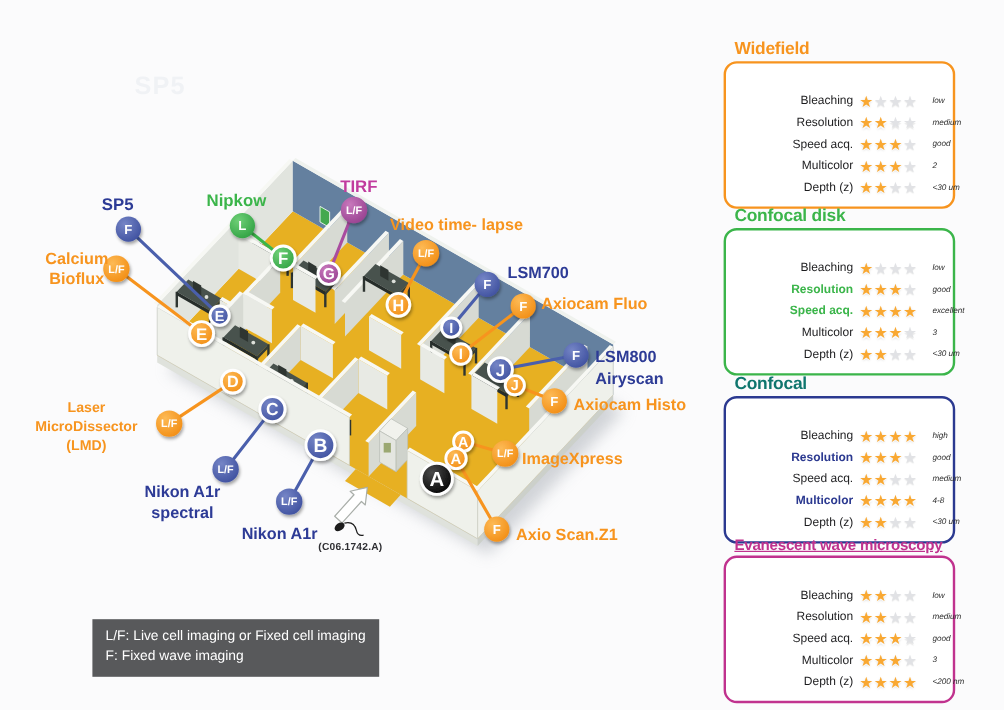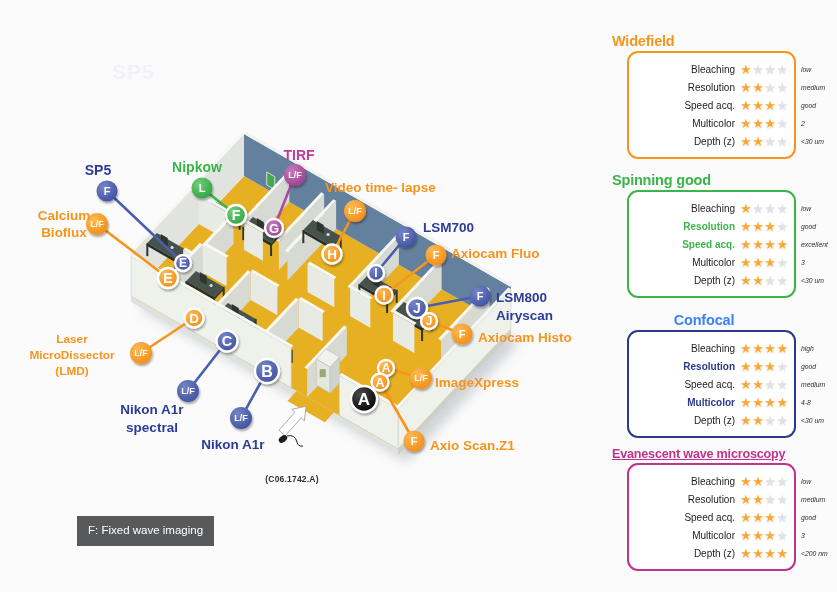--- a/index.html
+++ b/index.html
@@ -5,33 +5,33 @@
   html,body{margin:0;padding:0;background:#e9eaec;}
   .stage{position:relative;width:837px;height:592px;background:#FBFBFC;overflow:hidden;
          font-family:"Liberation Sans",sans-serif;}
   svg.layer{position:absolute;left:0;top:0;}
   .watermark{position:absolute;left:112px;top:60px;font-size:21px;font-weight:bold;
              color:#F0F2F5;letter-spacing:1px;}
   
   .panel{position:absolute;left:603px;width:193px;}
   .panel-title{font-weight:bold;font-size:14.5px;margin:0 0 2px 9px;letter-spacing:-0.2px;}
   .panel-evanescent .panel-title{font-size:12.6px;}
-  .panel-box{background:#ffffff;border:2.5px solid #888;border-radius:11px;padding:7px 0 6px 0;margin-left:24px;}
+  .panel-box{background:#ffffff;border:2.5px solid #888;border-radius:11px;padding:22px 0 6px 0;}
   .rating-row{display:flex;align-items:center;height:18.2px;}
   .rating-label{width:106px;text-align:right;font-size:10px;color:#1d1d1f;flex:none;white-space:nowrap;}
   .rating-label.hl{font-weight:bold;}
   .stars{flex:none;width:61px;margin-left:5px;font-size:13px;line-height:1;letter-spacing:.5px;white-space:nowrap;}
   .star-on{color:#F9A832;text-shadow:0 1px 0 rgba(255,255,255,.8),0 1px 2px rgba(0,0,0,.18);}
   .star-off{color:#E1E2E5;text-shadow:0 1px 1px rgba(0,0,0,.10);}
   .rating-value{font-size:6.8px;font-style:italic;color:#2d2d2d;white-space:nowrap;}
   
   .legend{position:absolute;left:77px;top:516px;background:#58595B;color:#fff;
           padding:6px 11px 7px 11px;font-size:11.5px;line-height:1.5;white-space:nowrap;}
   .credit{position:absolute;left:250px;top:450px;width:84px;text-align:center;
-          font-size:8.5px;font-weight:bold;color:#2f2f33;letter-spacing:0.2px;margin-top:24px;}
+          font-size:8.5px;font-weight:bold;color:#2f2f33;letter-spacing:0.2px;}
 </style>
 </head>
 <body>
 
 <div class="stage">
 
   <div class="watermark">SP5</div>
 
   <svg class="layer" id="building" width="837" height="592" viewBox="0 0 837 592">
       <defs>
@@ -375,21 +375,21 @@
             <div class="rating-value">2</div>
           </div>
           <div class="rating-row">
             <div class="rating-label">Depth (z)</div>
             <div class="stars"><span class="star-on">★</span><span class="star-on">★</span><span class="star-off">★</span><span class="star-off">★</span></div>
             <div class="rating-value">&lt;30 um</div>
           </div>
         </div>
       </div>
       <div class="panel panel-spinning-disk" style="top: 172px;">
-        <div class="panel-title" style="color: rgb(59, 181, 74);">Spinning good</div>
+        <div class="panel-title" style="color: rgb(59, 181, 74);">Confocal disk</div>
         <div class="panel-box" style="border-color: rgb(59, 181, 74);">
           <div class="rating-row">
             <div class="rating-label">Bleaching</div>
             <div class="stars"><span class="star-on">★</span><span class="star-off">★</span><span class="star-off">★</span><span class="star-off">★</span></div>
             <div class="rating-value">low</div>
           </div>
           <div class="rating-row">
             <div class="rating-label hl" style="color: rgb(59, 181, 74);">Resolution</div>
             <div class="stars"><span class="star-on">★</span><span class="star-on">★</span><span class="star-on">★</span><span class="star-off">★</span></div>
             <div class="rating-value">good</div>
@@ -405,21 +405,21 @@
             <div class="rating-value">3</div>
           </div>
           <div class="rating-row">
             <div class="rating-label">Depth (z)</div>
             <div class="stars"><span class="star-on">★</span><span class="star-on">★</span><span class="star-off">★</span><span class="star-off">★</span></div>
             <div class="rating-value">&lt;30 um</div>
           </div>
         </div>
       </div>
       <div class="panel panel-confocal" style="top: 312px;">
-        <div class="panel-title" style="color: #3b82f6; text-align: center;">Confocal</div>
+        <div class="panel-title" style="color: #0f766e;">Confocal</div>
         <div class="panel-box" style="border-color: rgb(43, 57, 144);">
           <div class="rating-row">
             <div class="rating-label">Bleaching</div>
             <div class="stars"><span class="star-on">★</span><span class="star-on">★</span><span class="star-on">★</span><span class="star-on">★</span></div>
             <div class="rating-value">high</div>
           </div>
           <div class="rating-row">
             <div class="rating-label hl" style="color: rgb(43, 57, 144);">Resolution</div>
             <div class="stars"><span class="star-on">★</span><span class="star-on">★</span><span class="star-on">★</span><span class="star-off">★</span></div>
             <div class="rating-value">good</div>
@@ -469,15 +469,16 @@
             <div class="stars"><span class="star-on">★</span><span class="star-on">★</span><span class="star-on">★</span><span class="star-on">★</span></div>
             <div class="rating-value">&lt;200 nm</div>
           </div>
         </div>
       </div>
     </div>
 
   <div class="credit">(C06.1742.A)</div>
 
   <div class="legend">
+    <div>L/F: Live cell imaging or Fixed cell imaging</div>
     <div>F: Fixed wave imaging</div>
   </div>
 </div>
 
 </body></html>

